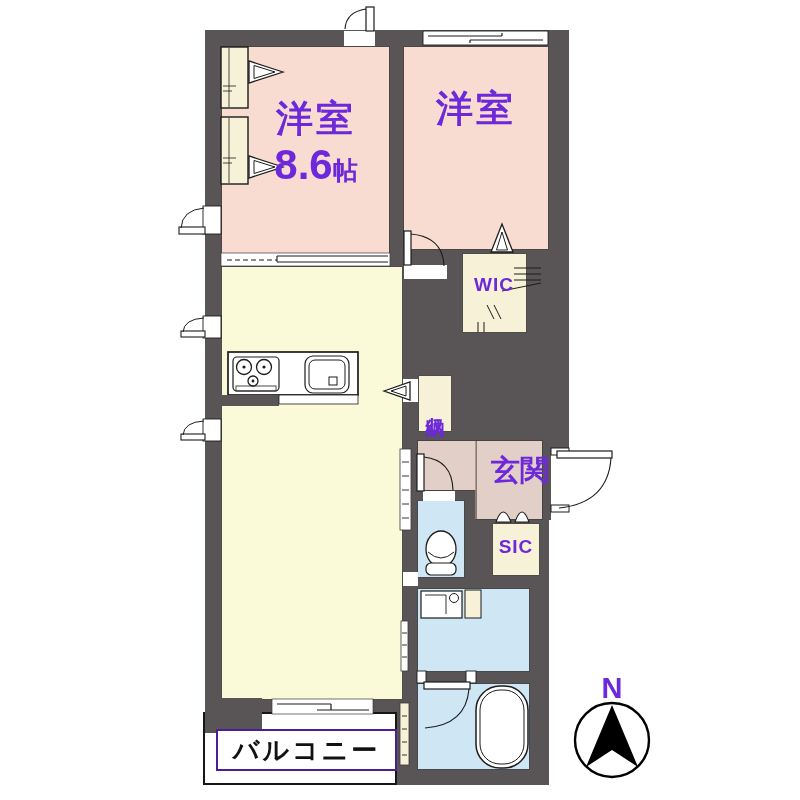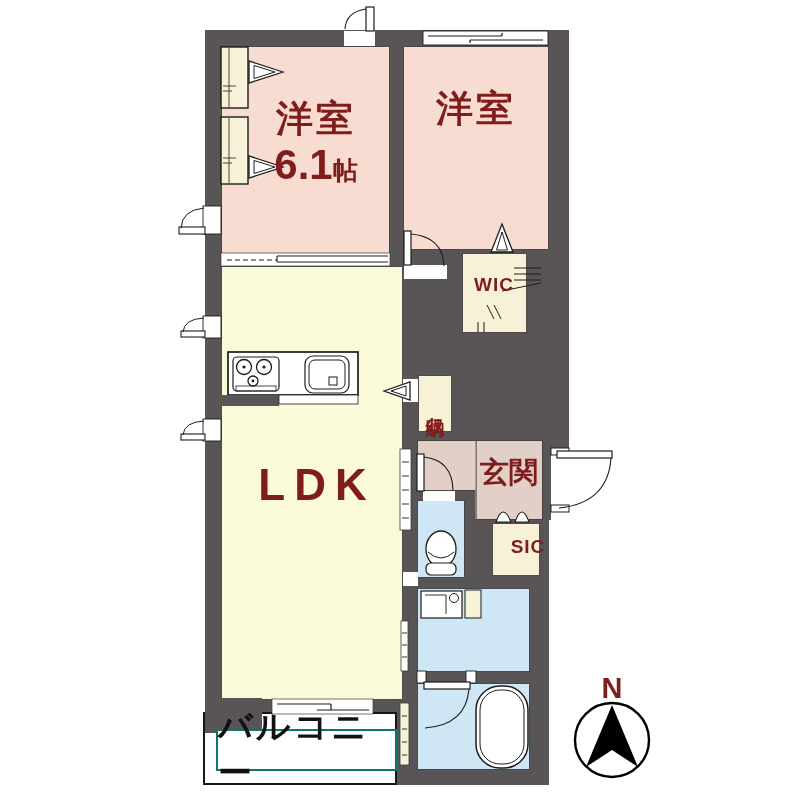--- a/index.html
+++ b/index.html
@@ -6,34 +6,34 @@
   .plan{position:relative;width:800px;height:800px;background:#fff;overflow:hidden;
         font-family:"Liberation Sans","DejaVu Sans",sans-serif;color:#111;}
   .wall{position:absolute;background:var(--wall);}
   .room{position:absolute;box-shadow:inset 0 0 0 1px rgba(20,20,20,.75);}
   .c-pink{background:var(--bedroom);}
   .c-yellow{background:var(--ldk);}
   .c-cream{background:var(--closet);}
   .c-mauve{background:var(--entrance);}
   .c-blue{background:var(--wet);}
   .c-white{background:var(--paper);}
-  .lbl{position:absolute;font-weight:bold;color:#7f1d1d;text-align:center;line-height:1.15;}
+  .lbl{position:absolute;font-weight:bold;color:#6d28d9;text-align:center;line-height:1.15;}
   .room-title{font-size:37px;letter-spacing:3px;}
   .room-size{font-size:42px;letter-spacing:0px;}
   .room-size .unit{font-size:25px;}
   .ldk-title{font-size:44px;letter-spacing:9px;}
   .ldk-size{font-size:38px;}
   .ldk-size .unit{font-size:24px;}
   .small-lbl{font-size:19px;letter-spacing:1px;}
   .genkan-lbl{font-size:29px;}
   .vert-lbl{writing-mode:vertical-rl;text-orientation:upright;font-size:19px;letter-spacing:3px;
             display:flex;align-items:center;justify-content:center;}
-  .balcony-box{position:absolute;border:2px solid #0f766e;background:#fff;
+  .balcony-box{position:absolute;border:2px solid #4c1d95;background:#fff;
                display:flex;align-items:center;justify-content:center;
-               font-size:34px;font-weight:bold;letter-spacing:3px;}
+               font-size:26px;font-weight:bold;letter-spacing:3px;}
   .north-lbl{font-size:29px;font-weight:900;}
   svg{position:absolute;left:0;top:0;}
 </style>
 </head>
 <body>
 
 <div class="plan">
 
   <div class="wall" style="left:205px;top:30px;width:364px;height:327px"></div>
   <div class="wall" style="left:403px;top:357px;width:166px;height:94px"></div>
@@ -204,36 +204,35 @@
     </g>
 
     <g>
       <circle cx="612" cy="740" r="37" fill="#fff" stroke="#000" stroke-width="2.4"></circle>
       <polygon points="612,705 638,767 612,750 586,767" fill="#000"></polygon>
     </g>
   </svg>
 
   <div class="lbl" style="left:240px;top:98px;width:152px;">
     <div class="room-title">洋室</div>
-    <div class="room-size"><span>6.1</span><span class="unit">帖</span></div>
+    <div class="room-size"><span>8.6</span><span class="unit">帖</span></div>
   </div>
 
   <div class="lbl" style="left:401px;top:88px;width:150px;">
     <div class="room-title">洋室</div>
   </div>
 
   <div class="lbl" style="left:227px;top:460px;width:180px;">
-    <div class="ldk-title">LDK</div>
   </div>
 
   <div class="lbl small-lbl" style="left:460px;top:274px;width:68px;">WIC</div>
 
   <div class="lbl vert-lbl" style="left:417px;top:377px;width:36px;height:53px;">収納</div>
 
-  <div class="lbl genkan-lbl" style="left:474px;top:456px;width:70px;">玄関</div>
-
-  <div class="lbl small-lbl" style="left:502px;top:536px;width:52px;text-align:center;">SIC</div>
+  <div class="lbl genkan-lbl" style="left:485px;top:456px;width:70px;font-family:Liberation Mono, monospace;">玄関</div>
+
+  <div class="lbl small-lbl" style="left:490px;top:536px;width:52px;text-align:center;">SIC</div>
 
   <div class="balcony-box" style="left:216px;top:729px;width:177px;height:38px;">バルコニー</div>
 
   <div class="lbl north-lbl" style="left:594px;top:672px;width:36px;">N</div>
 
 </div>
 
 </body></html>

